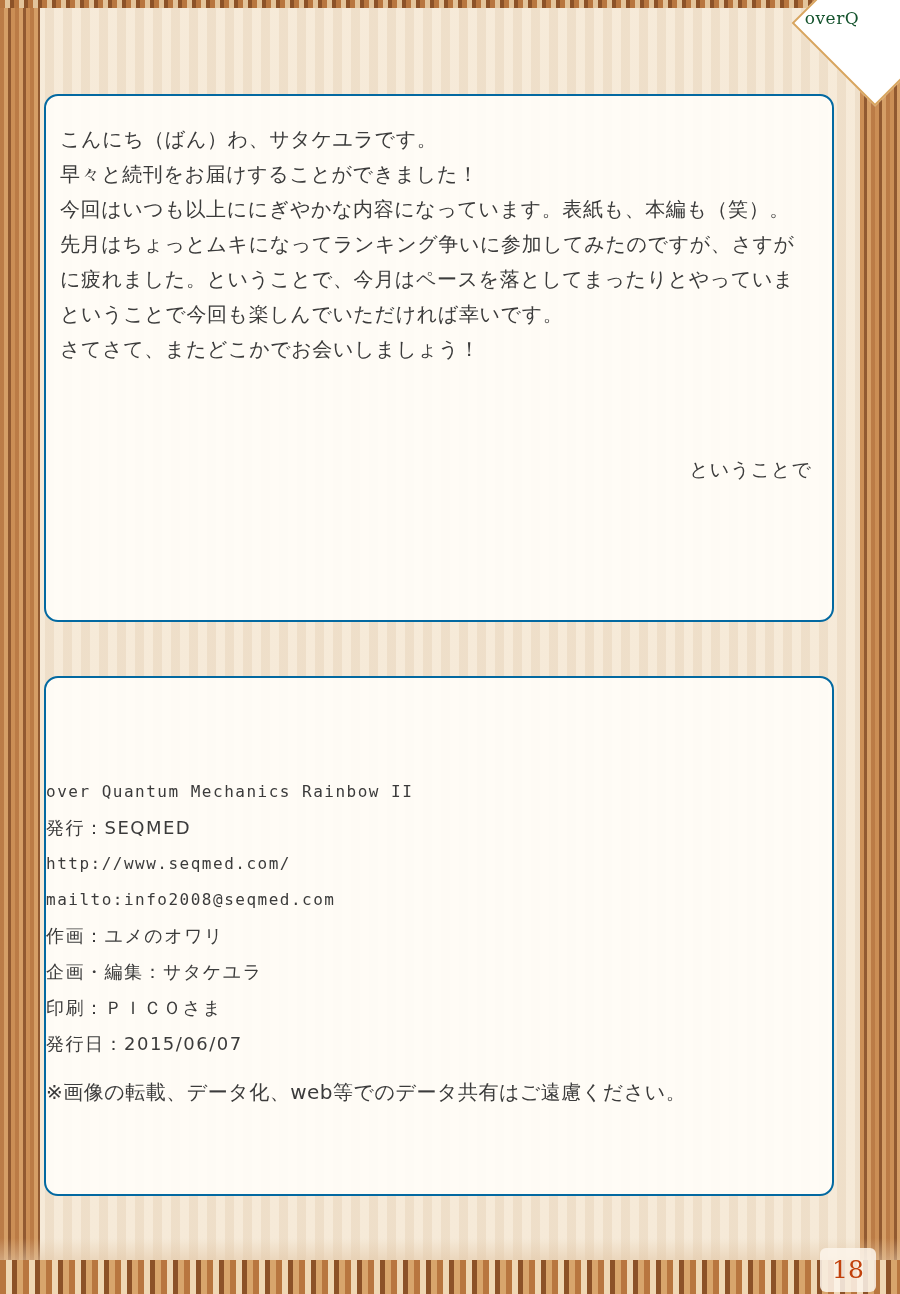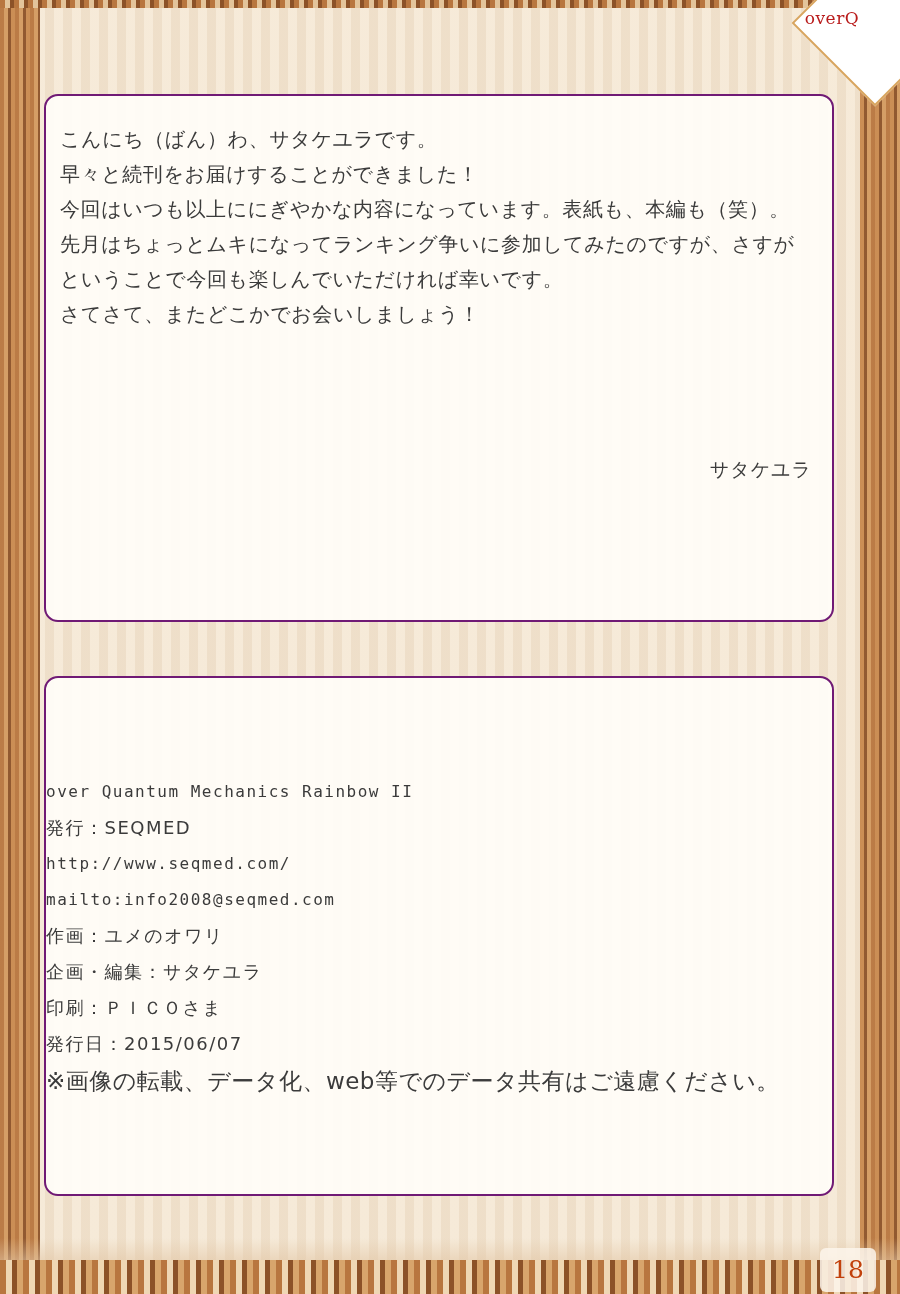--- a/index.html
+++ b/index.html
@@ -104,28 +104,28 @@
   }
   .logo-text {
     position: absolute;
     top: 8px;
     right: 18px;
     width: 100px;
     text-align: center;
     font-family: "DejaVu Serif", serif;
     font-size: 17px;
     letter-spacing: 0.5px;
-    color: #b91c1c;
+    color: #14532d;
   }
 
   
   .panel {
     position: absolute;
     background: rgba(255,253,248,0.92);
-    border: 2px solid #701a75;
+    border: 2px solid #0369a1;
     border-radius: 14px;
     box-sizing: border-box;
   }
   .panel-afterword {
     left: 44px;
     top: 94px;
     width: 790px;
     height: 528px;
   }
   .panel-colophon {
@@ -179,23 +179,23 @@
     color: #3b3b3b;
     letter-spacing: 1.5px;
   }
   .colophon-line.jp {
     font-family: "DejaVu Sans", sans-serif;
     font-size: 18px;
     letter-spacing: 1.5px;
   }
   .colophon-line.notice {
     font-family: "DejaVu Sans", sans-serif;
-    font-size: 23px;
+    font-size: 20px;
     letter-spacing: 0.5px;
-    margin-top: 1px;
+    margin-top: 12px;
   }
 
   
   .page-number {
     position: absolute;
     right: 30px;
     bottom: 6px;
     width: 44px;
     height: 36px;
     line-height: 36px;
@@ -228,25 +228,26 @@
 
   <div class="logo-diamond"></div>
   <div class="logo-text">overQ</div>
 
   <div class="panel panel-afterword">
     <div class="afterword-body">
       <div class="afterword-line">こんにち（ばん）わ、サタケユラです。</div>
       <div class="afterword-line">早々と続刊をお届けすることができました！</div>
       <div class="afterword-line">今回はいつも以上ににぎやかな内容になっています。表紙も、本編も（笑）。</div>
       <div class="afterword-line">先月はちょっとムキになってランキング争いに参加してみたのですが、さすが</div>
+      <div class="afterword-line">に疲れました。ということで、今月はペースを落としてまったりとやっていま</div>
       <div class="afterword-line">ということで今回も楽しんでいただければ幸いです。</div>
       <div class="afterword-line">さてさて、またどこかでお会いしましょう！</div>
     </div>
     <div class="afterword-sign">
-      <div>サタケユラ</div>
+      <div>ということで</div>
     </div>
   </div>
 
   <div class="panel panel-colophon">
     <div class="colophon-body">
       <div class="colophon-line">over Quantum Mechanics Rainbow II</div>
       <div class="colophon-line jp">発行：SEQMED</div>
       <div class="colophon-line">http://www.seqmed.com/</div>
       <div class="colophon-line">mailto:info2008@seqmed.com</div>
       <div class="colophon-line jp">作画：ユメのオワリ</div>

